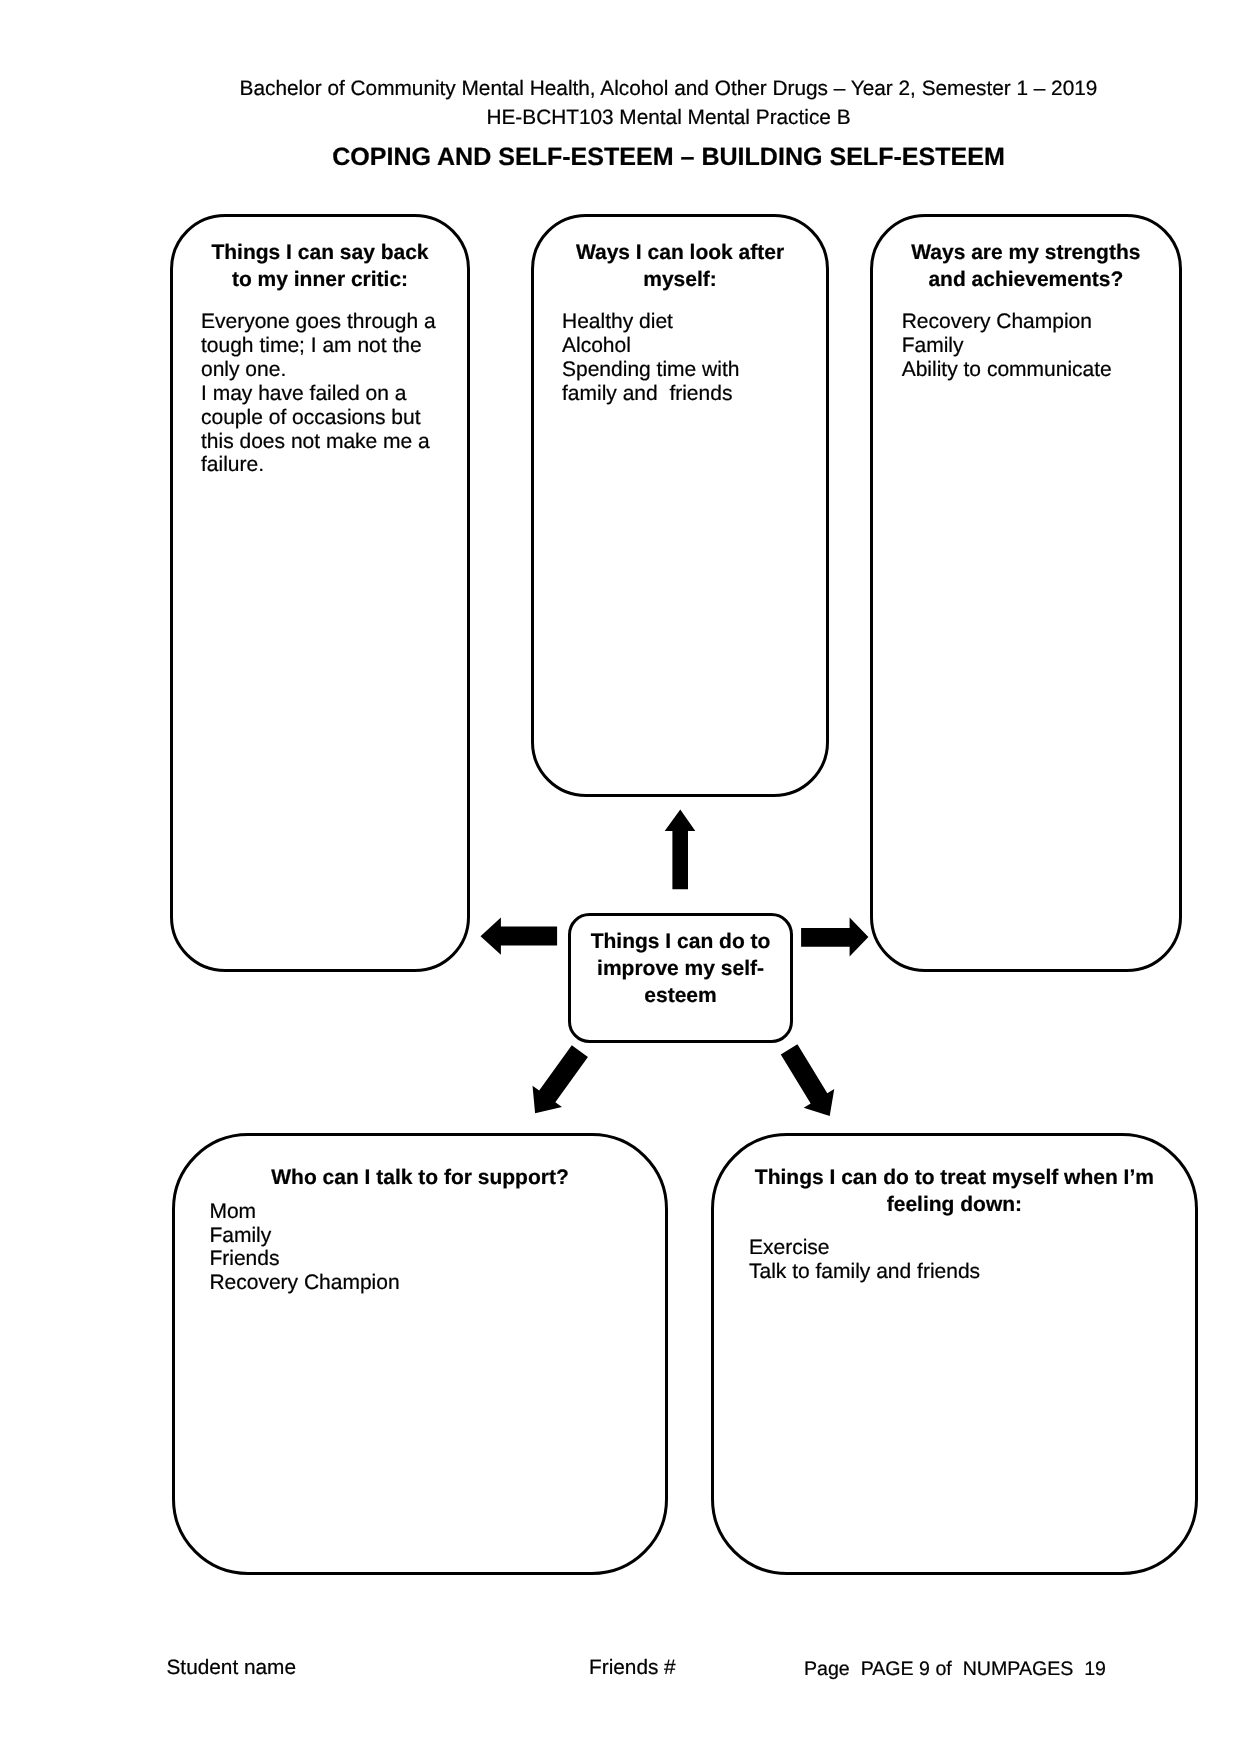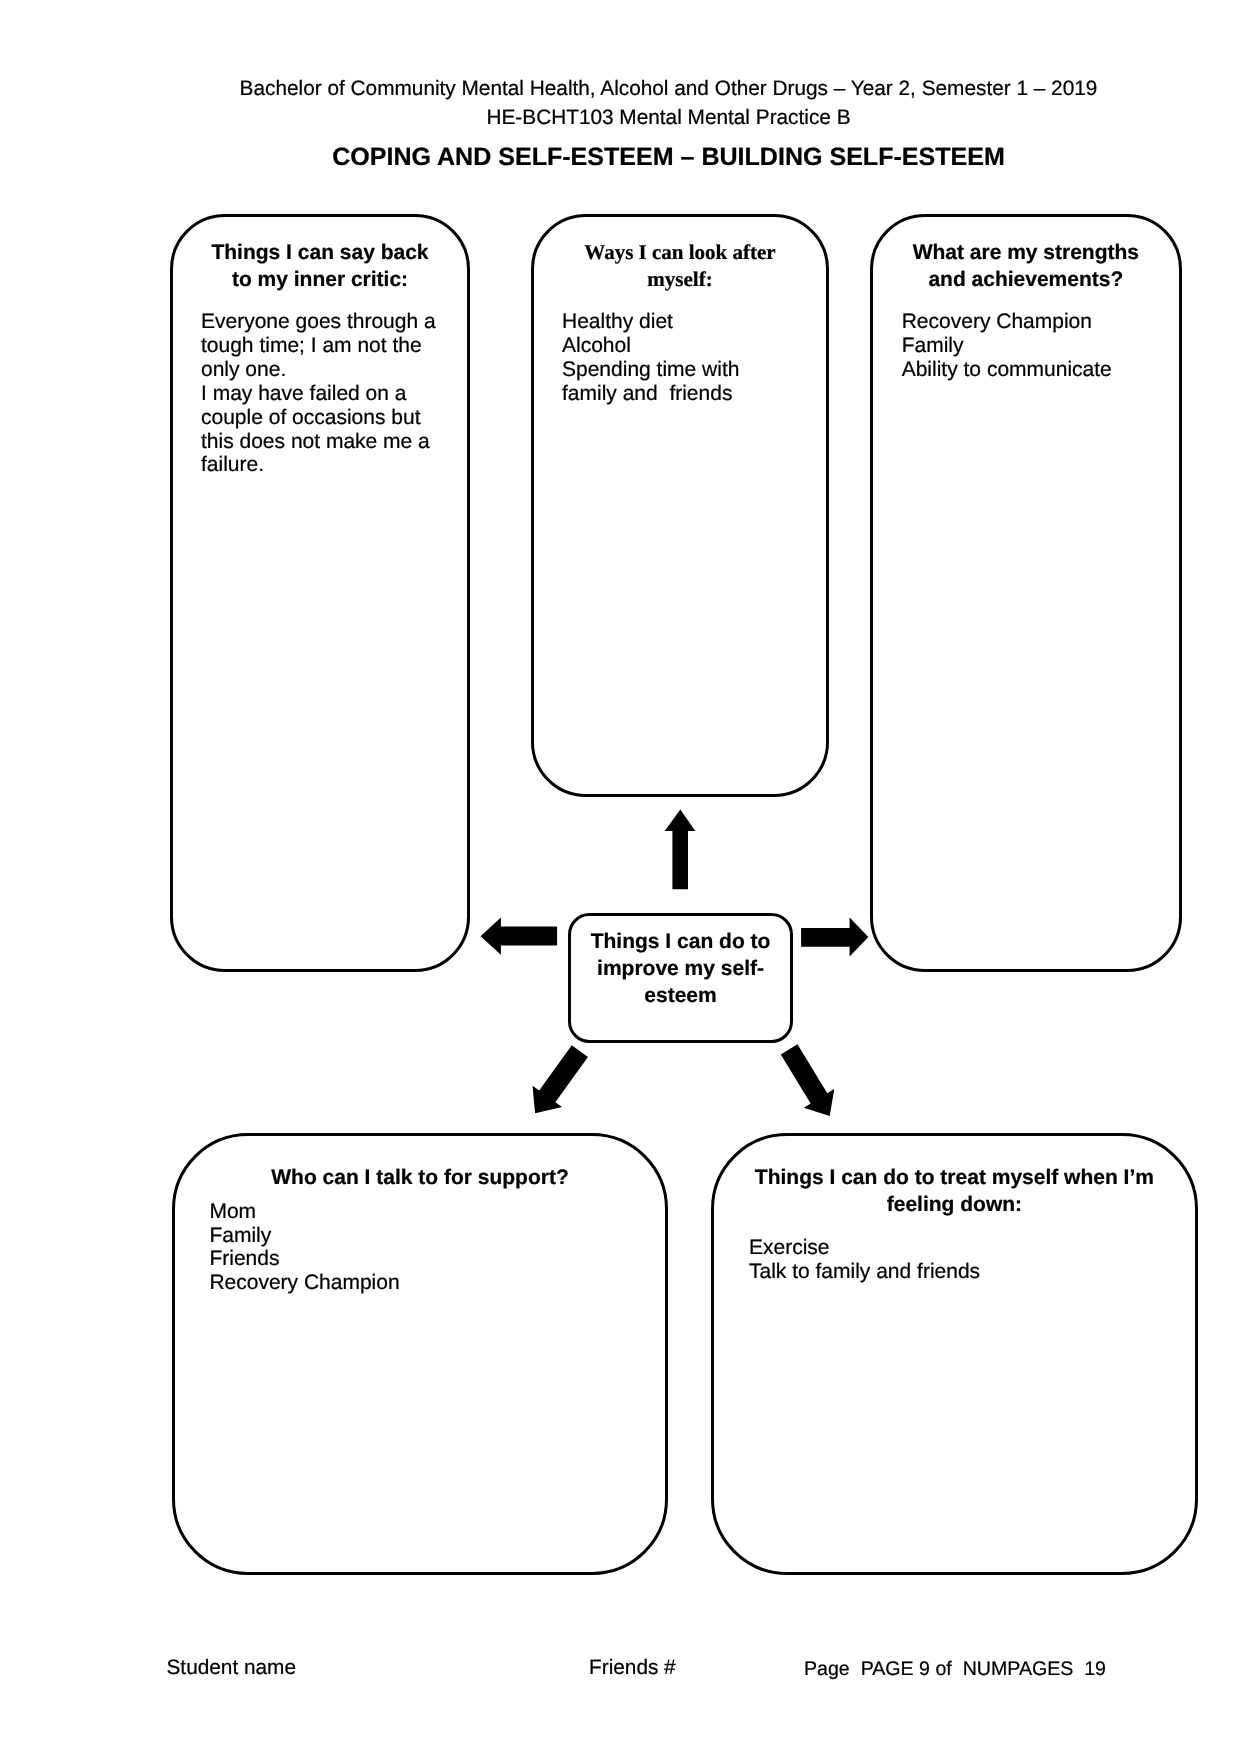--- a/index.html
+++ b/index.html
@@ -54,30 +54,30 @@
     <div class="bbody" style="left:28px;top:93px;width:250px;">Everyone goes through a
 tough time; I am not the
 only one.
 I may have failed on a
 couple of occasions but
 this does not make me a
 failure.</div>
   </div>
 
   <div class="rbox" style="left:483px;top:214.3px;width:298px;height:582.5px;border-radius:55px;">
-    <div class="btitle" style="top:22px;padding:0 8px;font-family:Liberation Serif, serif;">Ways I can look after
+    <div class="btitle" style="top:22px;padding:0 8px;">Ways I can look after
 myself:</div>
     <div class="bbody" style="left:28px;top:93px;width:250px;">Healthy diet
 Alcohol
 Spending time with
 family and  friends</div>
   </div>
 
   <div class="rbox" style="left:821.7px;top:214.3px;width:312.3px;height:758px;border-radius:55px;">
-    <div class="btitle" style="top:22px;padding:0 8px;">What are my strengths
+    <div class="btitle" style="top:22px;padding:0 8px;">Ways are my strengths
 and achievements?</div>
     <div class="bbody" style="left:29px;top:93px;width:265px;">Recovery Champion
 Family
 Ability to communicate</div>
   </div>
 
   <div class="rbox" style="left:124px;top:1132.7px;width:496px;height:442px;border-radius:76px;">
     <div class="btitle" style="top:28.2px;padding:0 8px;">Who can I talk to for support?</div>
     <div class="bbody" style="left:34.4px;top:64px;width:420px;">Mom
 Family

